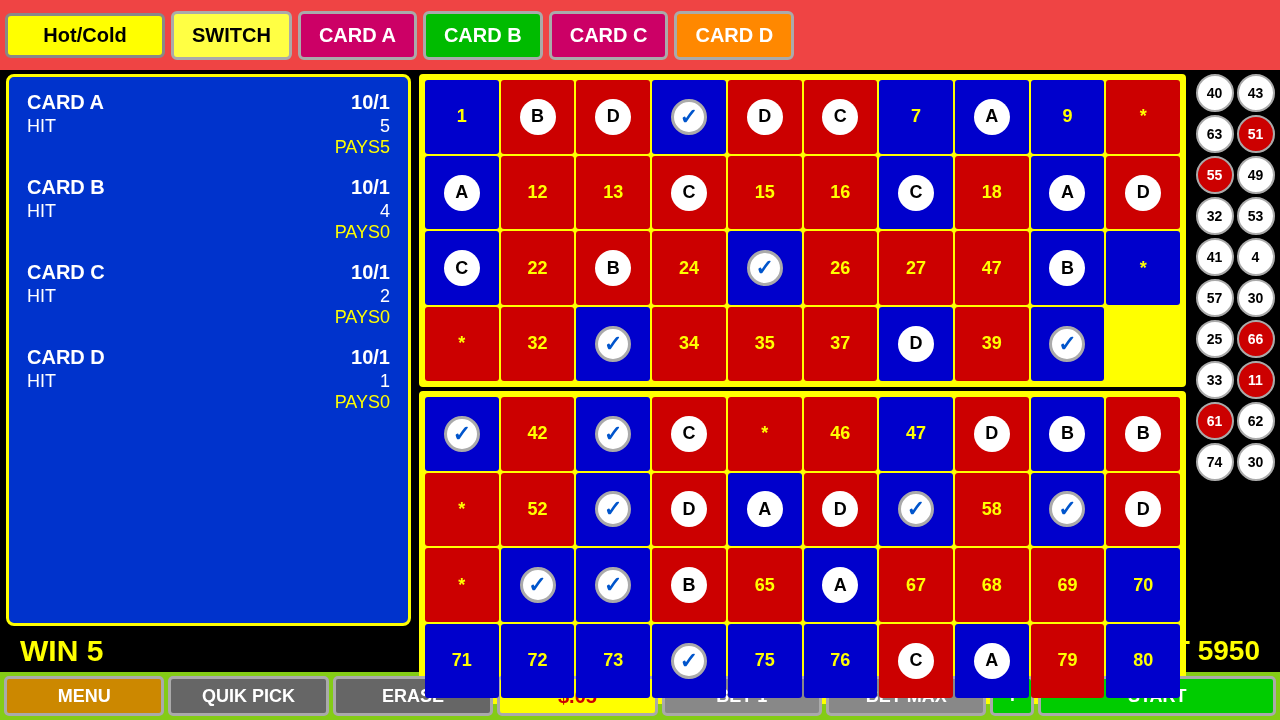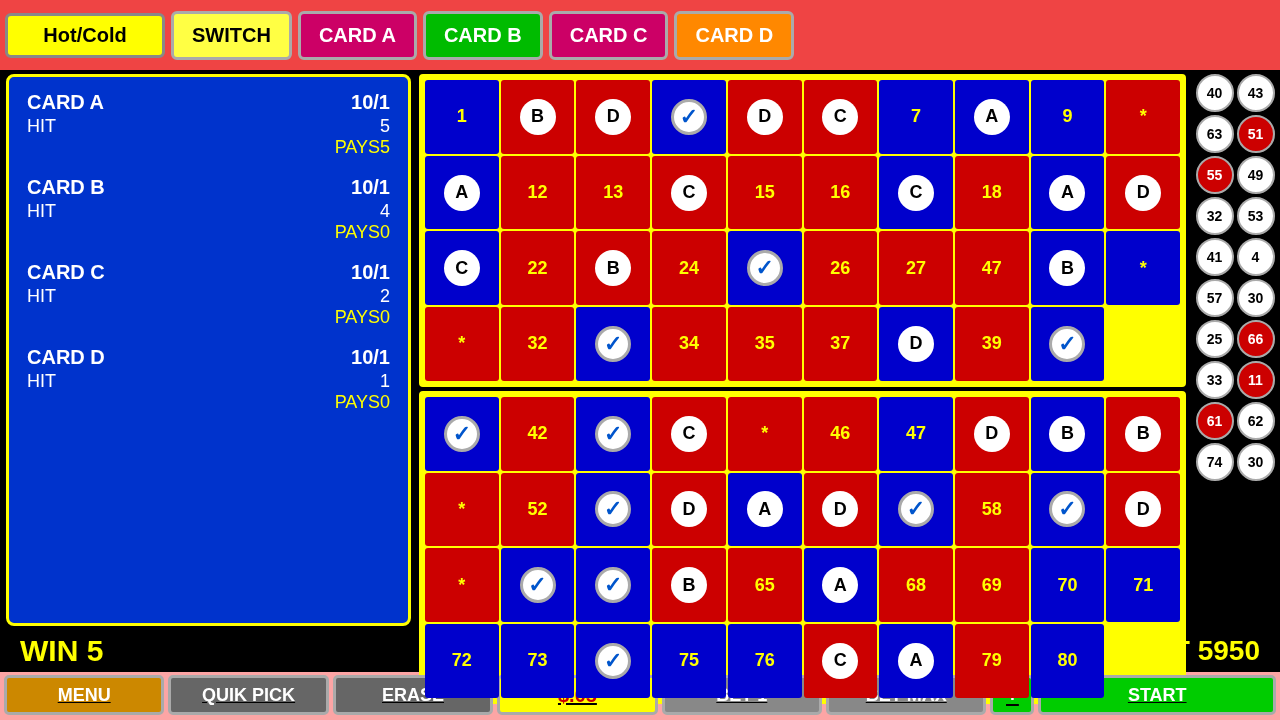--- a/index.html
+++ b/index.html
@@ -198,25 +198,25 @@
     }
     .credit-text {
       color: #ffff00;
       font-size: 28px;
       font-weight: bold;
     }
 
     
     #bottom-bar {
       height: 48px;
-      background: #fca5a5;
-      display: flex;
+      background: #84cc16;
+      display: flex;
+      align-items: center;
       gap: 4px;
       padding: 3px 4px;
-      text-decoration: underline;
     }
     .btn-bottom {
       height: 40px;
       border-radius: 5px;
       font-weight: bold;
       font-size: 18px;
       border: 3px solid #aaa;
       cursor: pointer;
       display: flex;
       align-items: center;
@@ -468,20 +468,21 @@
             <span class="check-mark">✓</span>
           </div>
         </div>
       <div class="keno-cell cell-red">
           <div class="letter-circle">B</div>
         </div>
       <div class="keno-cell cell-red">65</div>
       <div class="keno-cell cell-blue">
           <div class="letter-circle">A</div>
         </div>
+      <div class="keno-cell cell-red">67</div>
       <div class="keno-cell cell-red">68</div>
       <div class="keno-cell cell-red">69</div>
       <div class="keno-cell cell-blue">70</div>
 
       <div class="keno-cell cell-blue">71</div>
       <div class="keno-cell cell-blue">72</div>
       <div class="keno-cell cell-blue">73</div>
       <div class="keno-cell cell-check">
           <div class="check-circle">
             <span class="check-mark">✓</span>

